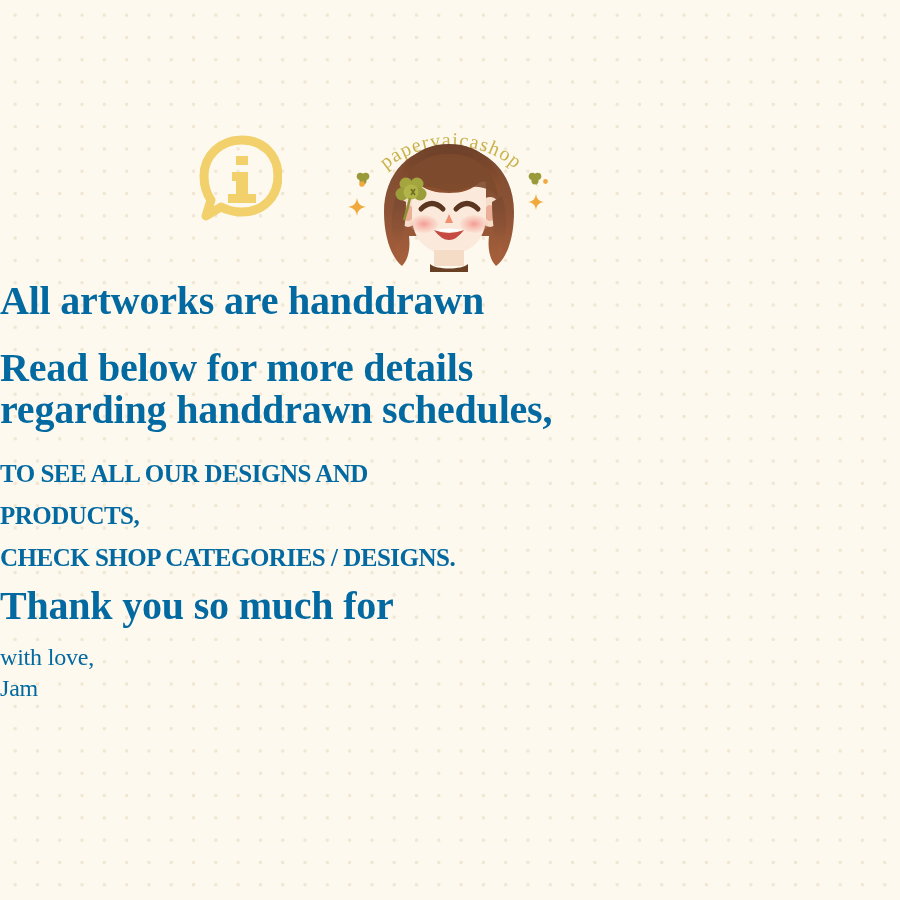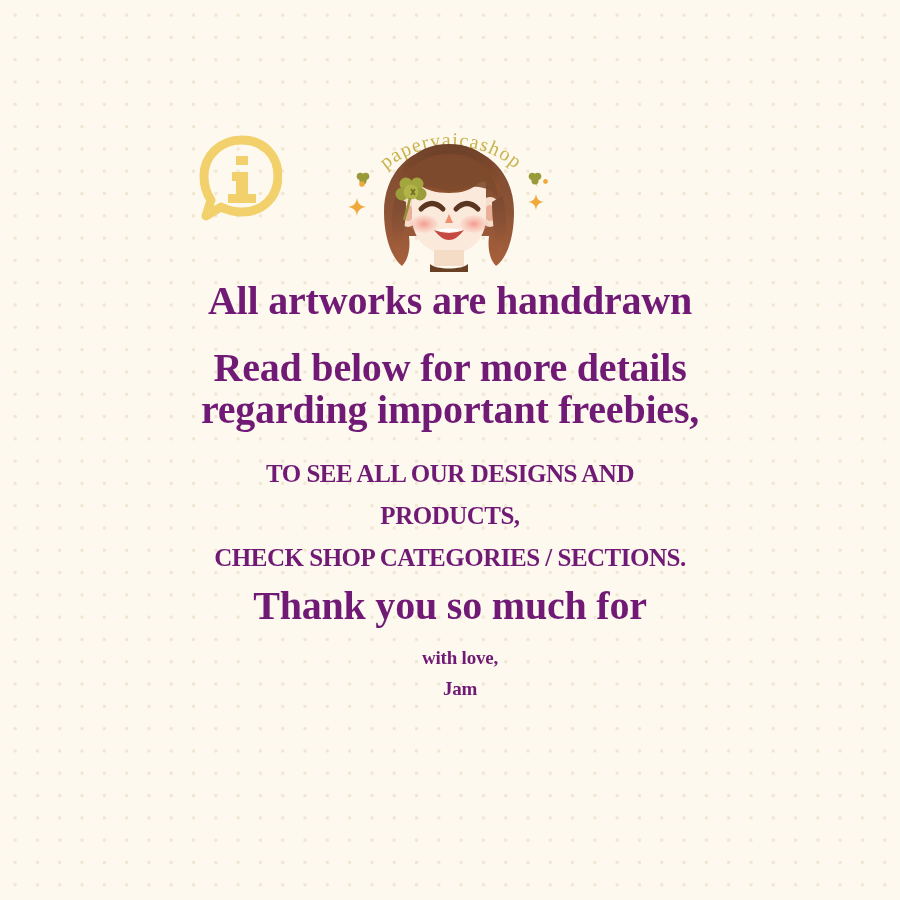--- a/index.html
+++ b/index.html
@@ -79,22 +79,22 @@
     width:84px;
     height:90px;
   }
 
   
   .content {
     position:absolute;
     top:278px;
     left:0;
     width:900px;
-    text-align:center;
-    color:#701a75;
+    text-align:left;
+    color:#0369a1;
   }
 
   .para {
     font-weight:700;
     letter-spacing:-0.2px;
   }
 
   .para .ln { display:block; white-space:nowrap; }
 
   
@@ -121,24 +121,23 @@
 
   
   .block-thanks {
     font-size:40px;
     line-height:42px;
     margin-bottom:15px;
   }
 
   
   .block-sign {
-    font-size:19px;
+    font-size:24px;
     line-height:31px;
-    font-weight:700;
-    padding-left:20px;
+    font-weight:400;
   }
 
   
   .spark { position:absolute; }
 </style>
 </head>
 <body>
 
 <div class="card">
 
@@ -286,27 +285,27 @@
   </div>
 
   <div class="content">
 
     <div class="para block-intro">
       <span class="ln">All artworks are handdrawn</span>
     </div>
 
     <div class="para block-read">
       <span class="ln">Read below for more details</span>
-      <span class="ln">regarding important freebies,</span>
+      <span class="ln">regarding handdrawn schedules,</span>
     </div>
 
     <div class="para block-caps">
       <span class="ln">TO SEE ALL OUR DESIGNS AND</span>
       <span class="ln">PRODUCTS,</span>
-      <span class="ln">CHECK SHOP CATEGORIES / SECTIONS.</span>
+      <span class="ln">CHECK SHOP CATEGORIES / DESIGNS.</span>
     </div>
 
     <div class="para block-thanks">
       <span class="ln">Thank you so much for</span>
     </div>
 
     <div class="para block-sign">
       <span class="ln">with love,</span>
       <span class="ln">Jam</span>
     </div>

